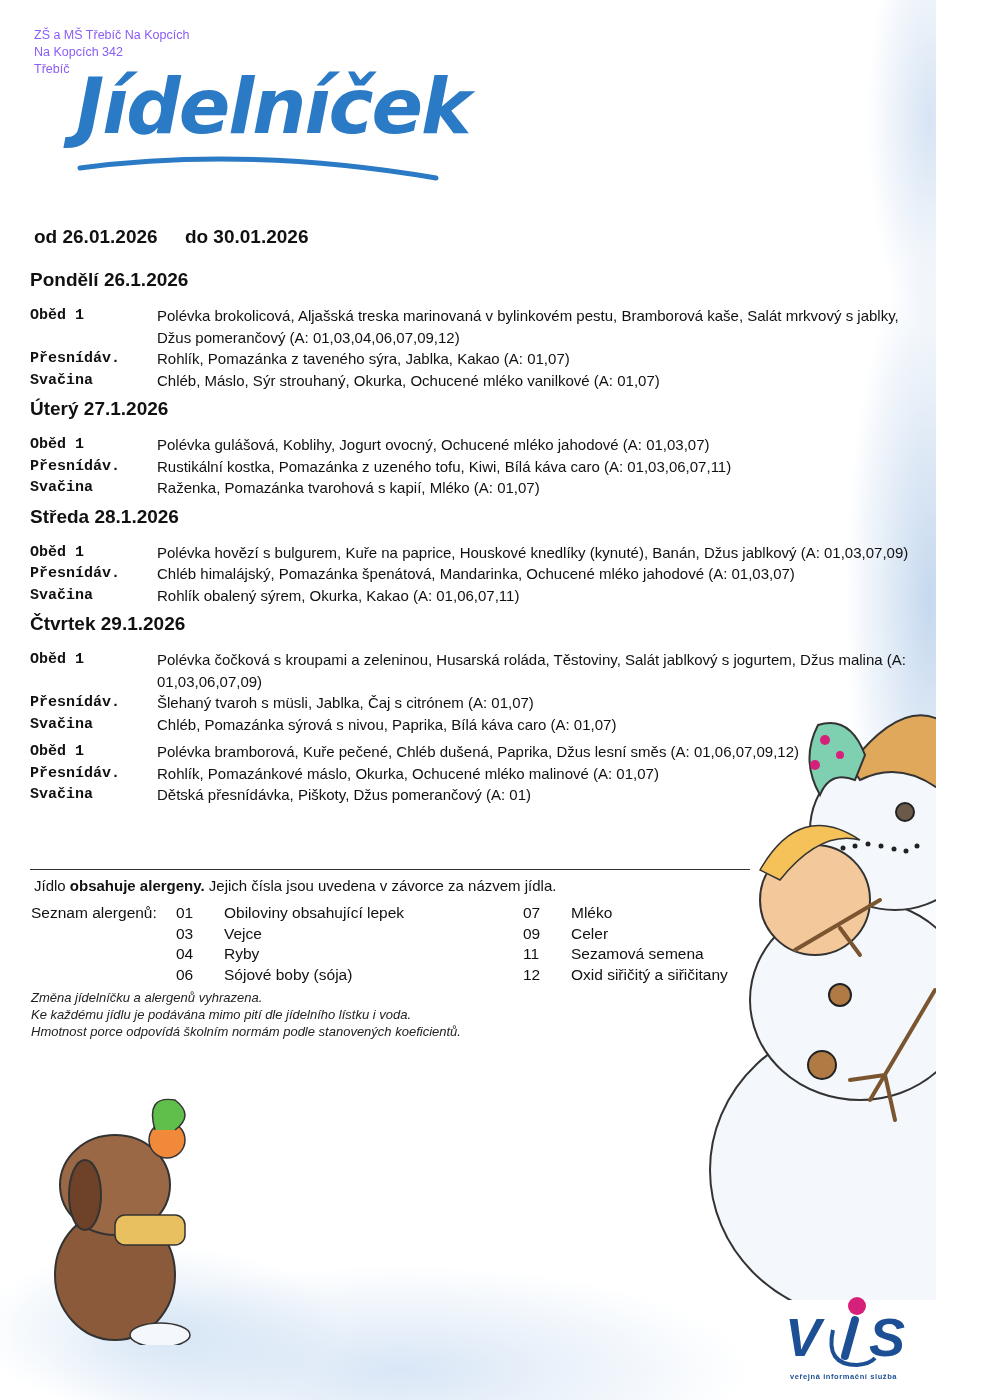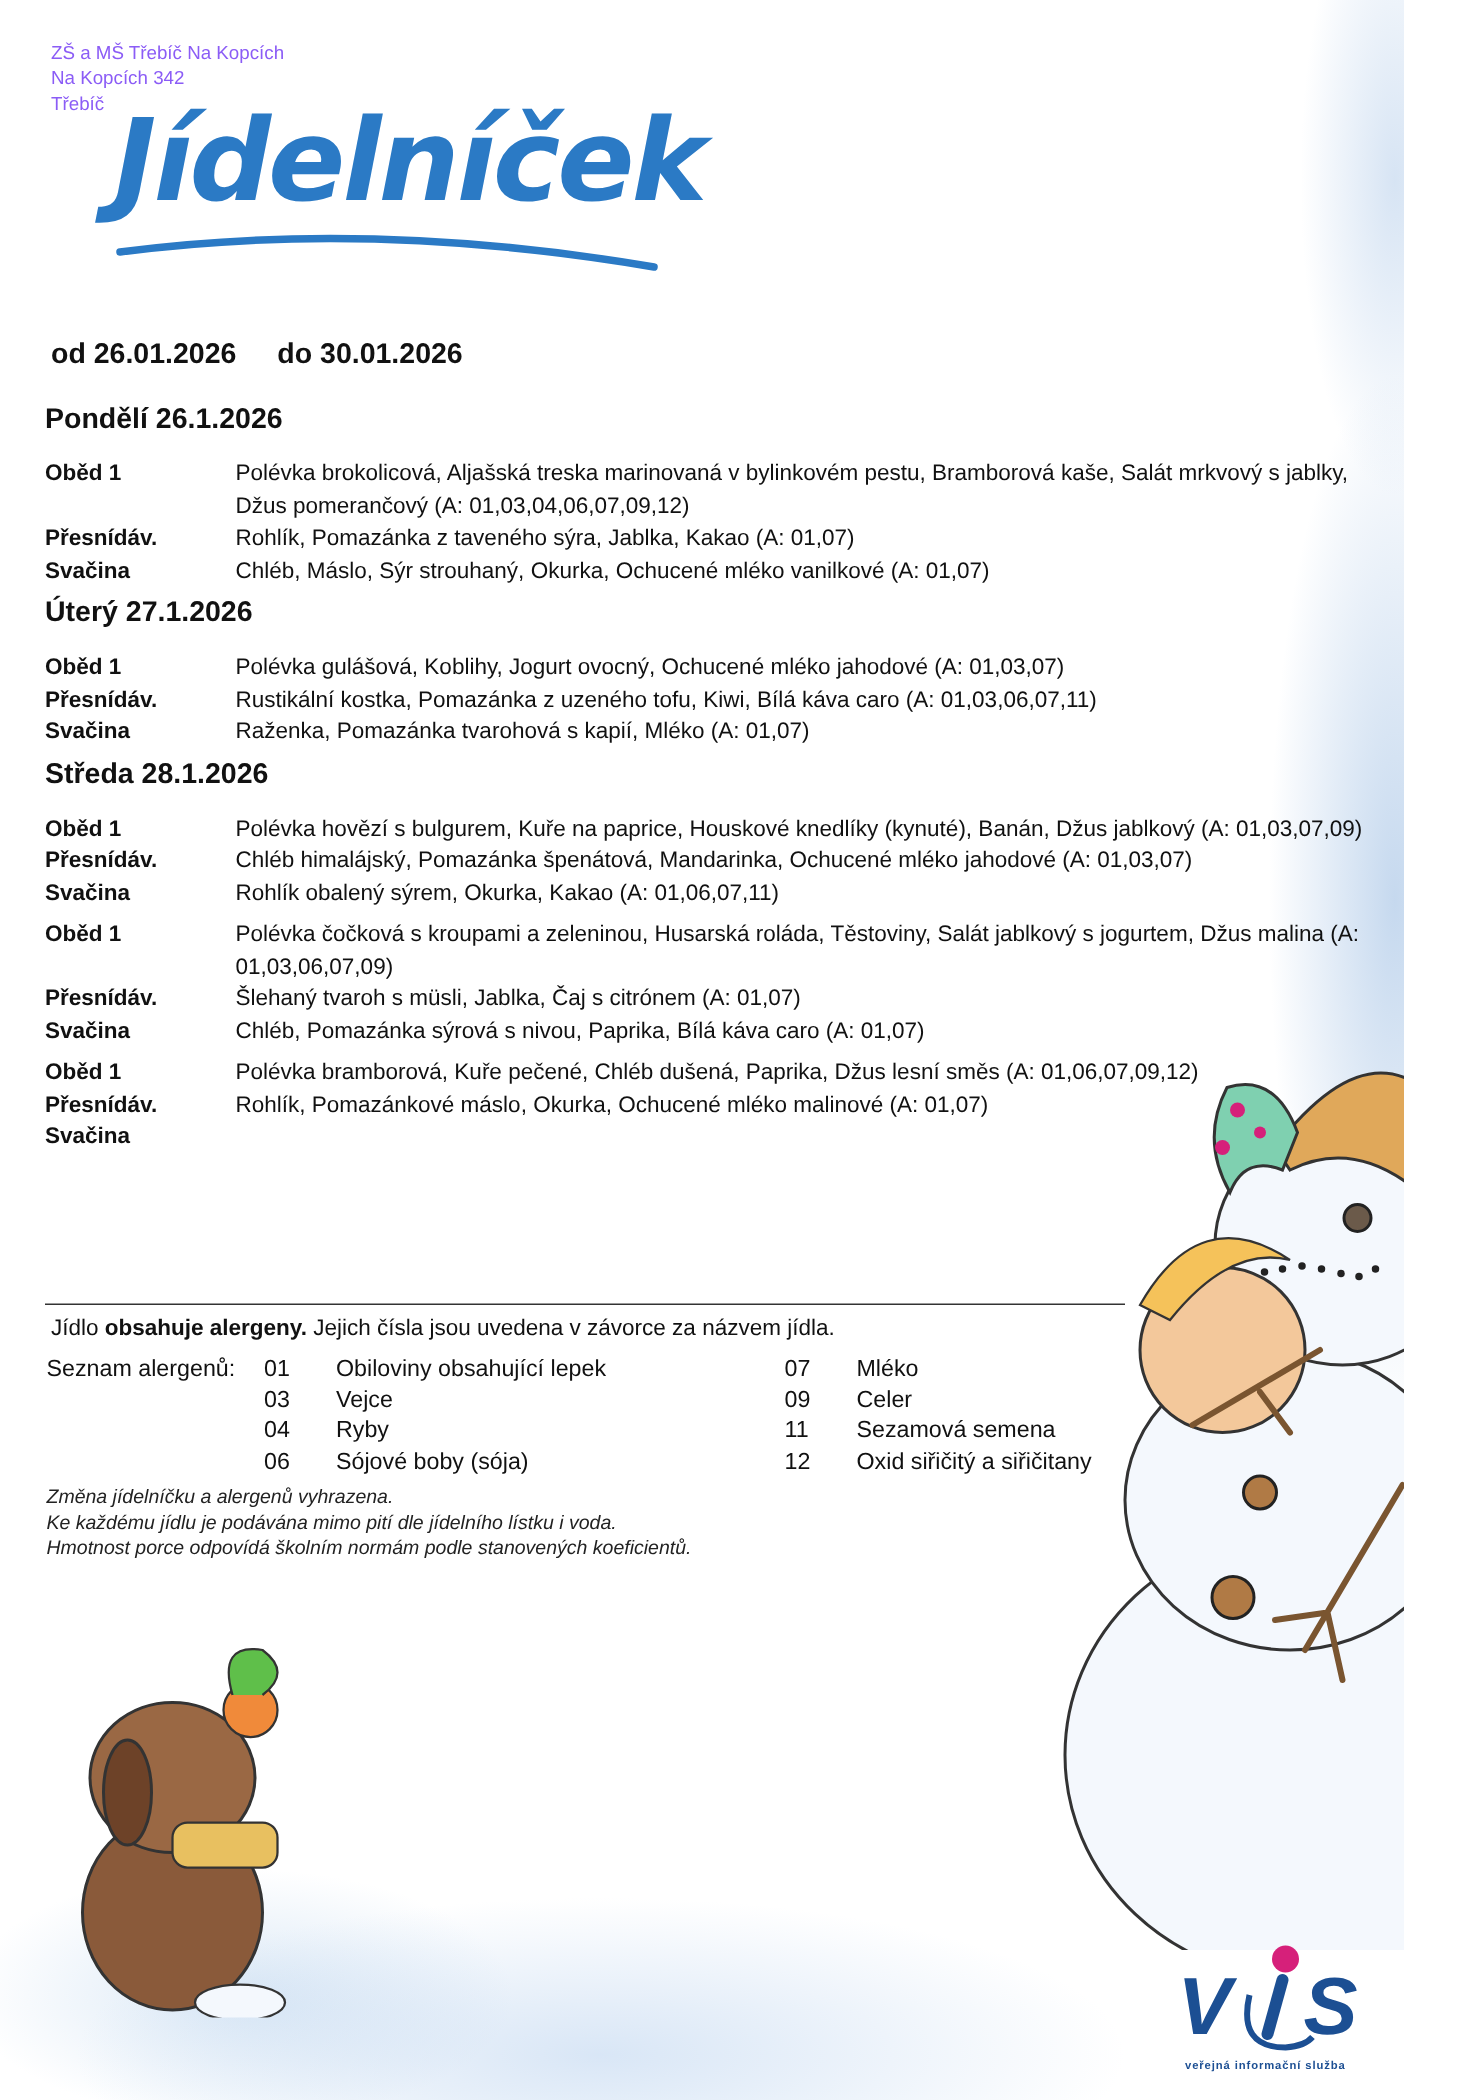--- a/index.html
+++ b/index.html
@@ -23,21 +23,21 @@
     position: absolute; left: 8px; top: -6px;
     font-family: "DejaVu Sans", sans-serif; font-style: italic; font-weight: bold;
     font-size: 76px; color: #2b7ac5; letter-spacing: -2px;
   }
   .period { position: absolute; left: 34px; top: 226px; font-size: 19px; font-weight: bold; }
   .period span { margin-right: 22px; }
   .days { position: absolute; left: 30px; top: 268px; width: 890px; }
   .day { margin-bottom: 6px; }
   .day-title { font-size: 19px; font-weight: bold; margin-bottom: 13px; line-height: 24px; }
   .meal { display: flex; font-size: 15px; line-height: 21.5px; }
-  .meal-label { width: 111px; flex: none; font-weight: bold; }
+  .meal-label { width: 111px; flex: none; font-weight: bold; font-family: Liberation Mono, monospace; }
   .meal-text { flex: 1; padding-right: 6px; margin-left: 16px; }
   .rule { position: absolute; left: 30px; top: 869px; width: 720px; border-top: 1.5px solid #333; }
   .allergen-note { position: absolute; left: 34px; top: 877px; font-size: 15px; }
   .allergen-list { position: absolute; left: 31px; top: 903px; font-size: 15.5px; line-height: 20.5px; }
   .allergen-list .lbl { position: absolute; left: 0; top: 0; white-space: nowrap; }
   .acol { position: absolute; top: 0; }
   .arow { white-space: nowrap; }
   .arow .code { display: inline-block; width: 48px; }
   .footnotes { position: absolute; left: 31px; top: 989px; font-size: 13px; line-height: 17px; color: #222; font-style: italic; }
   .illus { position: absolute; }
@@ -107,20 +107,21 @@
     <div class="meal">
         <div class="meal-label">Přesnídáv.</div>
         <div class="meal-text">Chléb himalájský, Pomazánka špenátová, Mandarinka, Ochucené mléko jahodové  (A: 01,03,07)</div>
       </div>
     <div class="meal">
         <div class="meal-label">Svačina</div>
         <div class="meal-text">Rohlík obalený sýrem, Okurka, Kakao  (A: 01,06,07,11)</div>
       </div>
   </div>
   <div class="day">
+    <div class="day-title">Čtvrtek 29.1.2026</div>
     <div class="meal">
         <div class="meal-label">Oběd 1</div>
         <div class="meal-text">Polévka čočková s kroupami a zeleninou, Husarská roláda, Těstoviny, Salát jablkový s jogurtem, Džus malina  (A: 01,03,06,07,09)</div>
       </div>
     <div class="meal">
         <div class="meal-label">Přesnídáv.</div>
         <div class="meal-text">Šlehaný tvaroh s müsli, Jablka, Čaj s citrónem  (A: 01,07)</div>
       </div>
     <div class="meal">
         <div class="meal-label">Svačina</div>
@@ -131,20 +132,21 @@
     <div class="meal">
         <div class="meal-label">Oběd 1</div>
         <div class="meal-text">Polévka bramborová, Kuře pečené, Chléb dušená, Paprika, Džus lesní směs  (A: 01,06,07,09,12)</div>
       </div>
     <div class="meal">
         <div class="meal-label">Přesnídáv.</div>
         <div class="meal-text">Rohlík, Pomazánkové máslo, Okurka, Ochucené mléko malinové  (A: 01,07)</div>
       </div>
     <div class="meal">
         <div class="meal-label">Svačina</div>
+        <div class="meal-text">Dětská přesnídávka, Piškoty, Džus pomerančový  (A: 01)</div>
       </div>
   </div>
 </div>
 
 <div class="rule"></div>
 
 <div class="allergen-note">
   <span>Jídlo </span><b>obsahuje alergeny.</b><span>  Jejich čísla jsou uvedena v závorce za názvem jídla.</span>
 </div>
 

